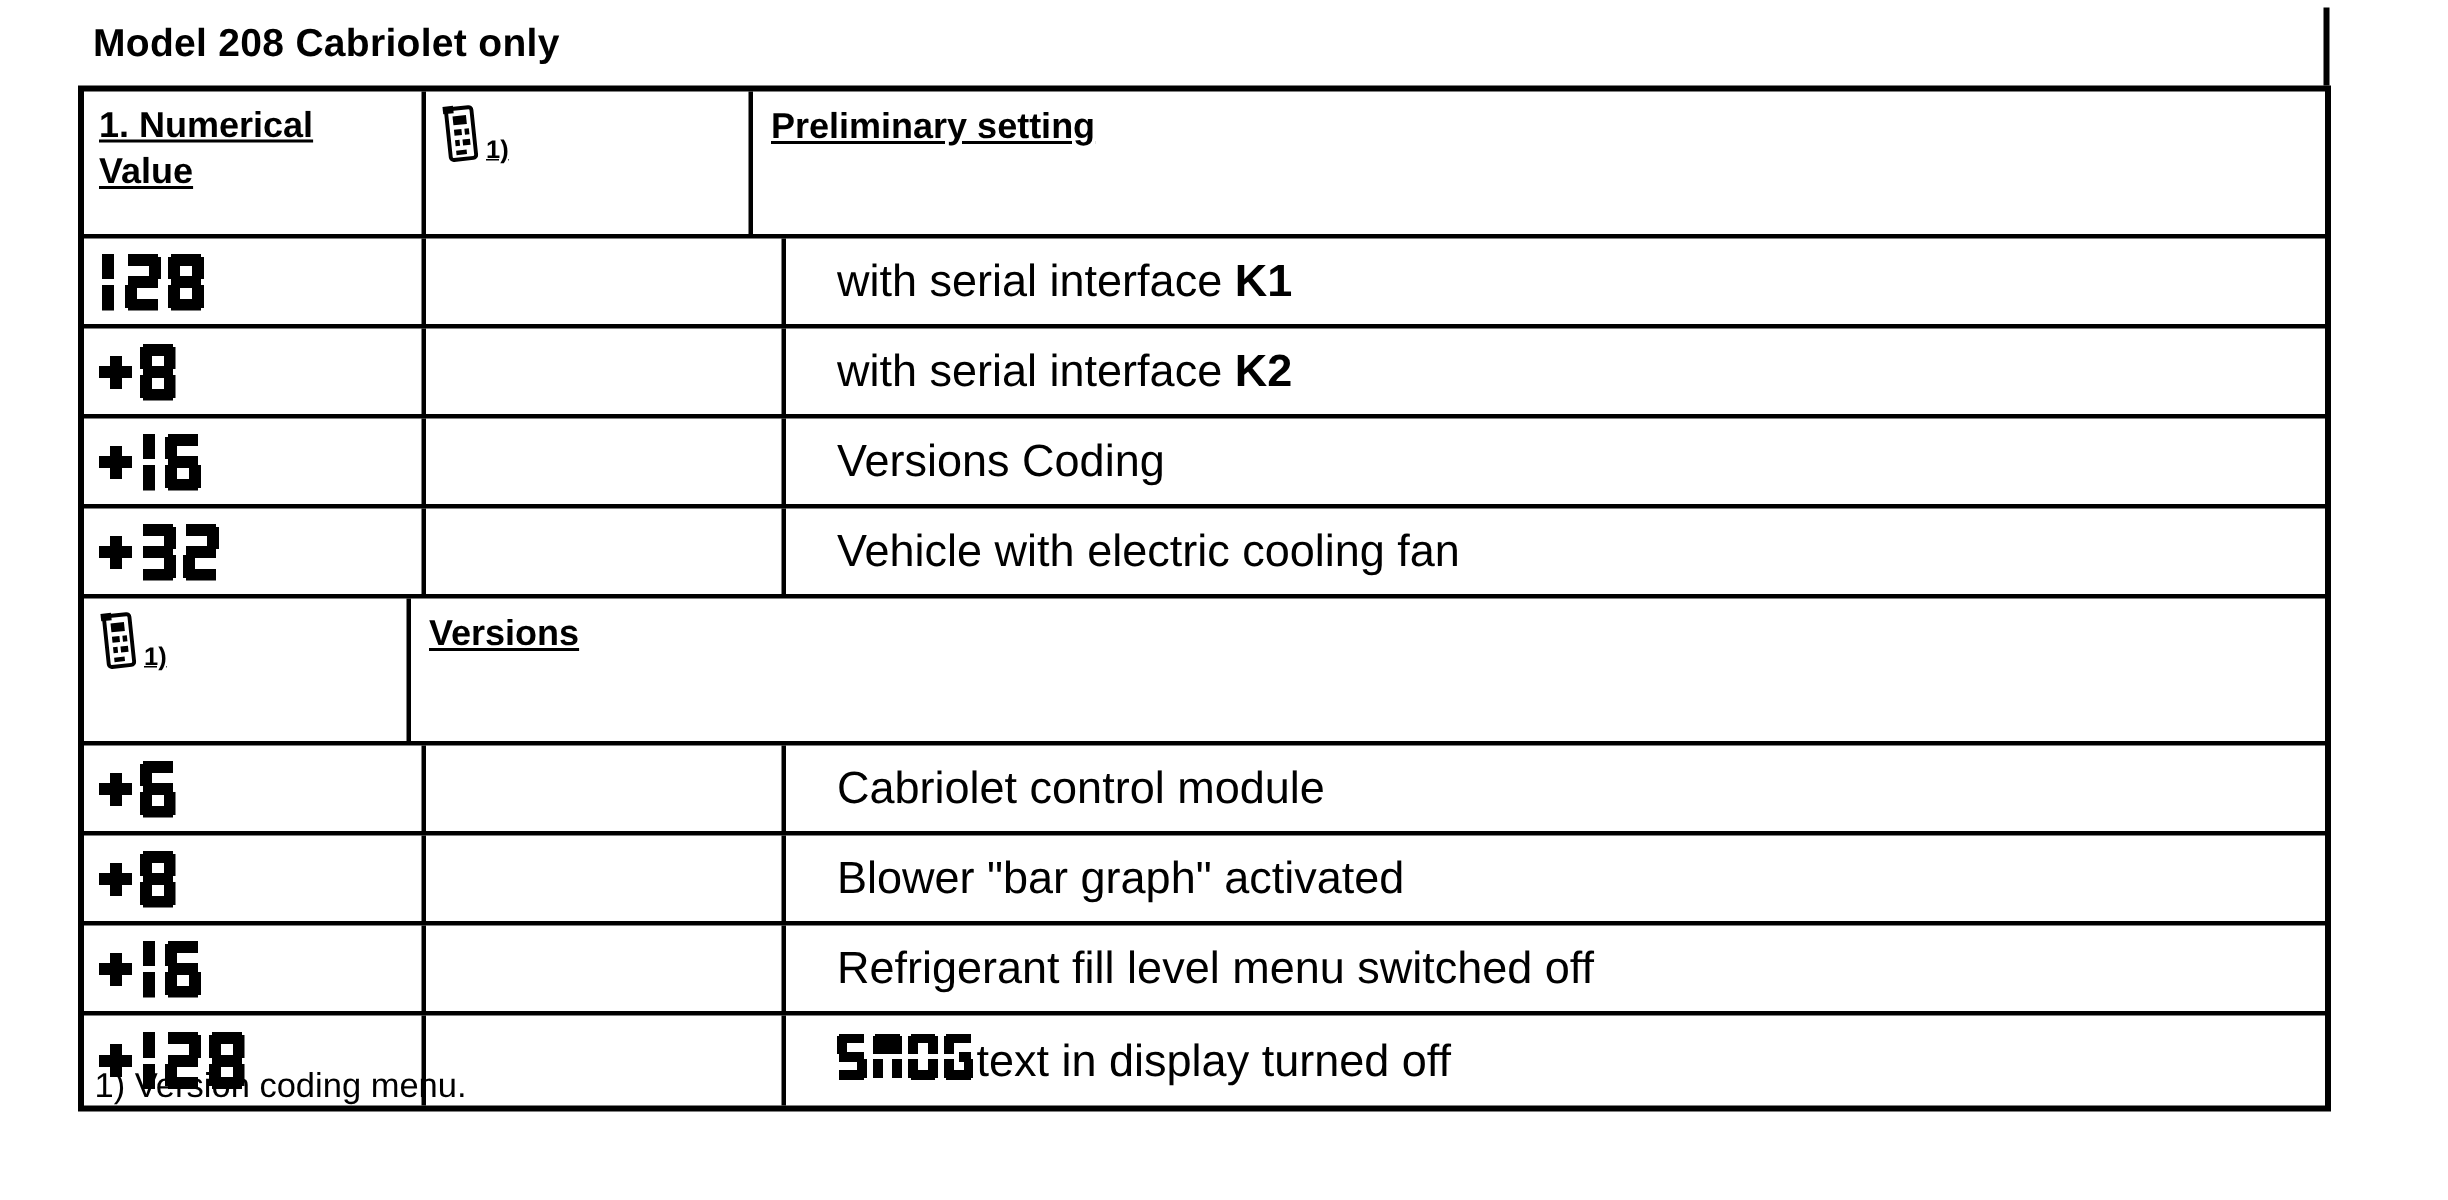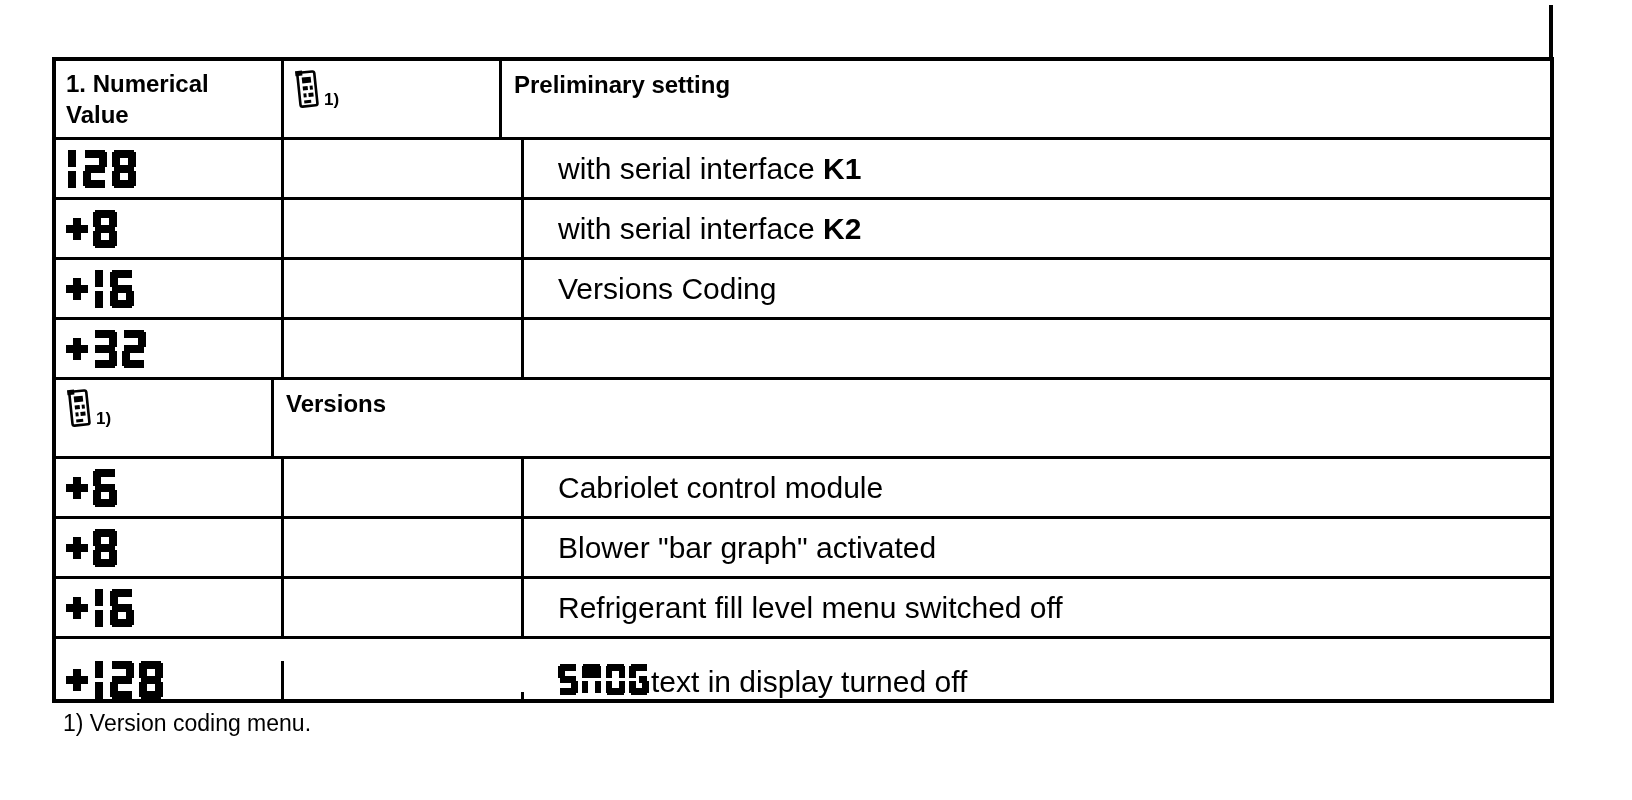--- a/index.html
+++ b/index.html
@@ -10,42 +10,43 @@
   .doc-title{
     position:absolute;left:62px;top:13px;
     font-size:26px;font-weight:bold;letter-spacing:.2px;white-space:nowrap;
   }
   .title-edge{position:absolute;left:1549px;top:5px;width:4px;height:53px;background:#000;}
   .coding-table{
     position:absolute;left:52px;top:57px;width:1502px;
     border:4px solid #000;background:#fff;box-sizing:border-box;
   }
   .row{display:flex;border-bottom:3px solid #000;box-sizing:border-box;}
-  .row:last-child{border-bottom:none;height:57px;align-items:flex-end;}
-  .row.header{height:79px;}
+  .row:last-child{border-bottom:none;height:57px;}
+  .row.header{height:98px;text-decoration:underline;}
   .row.data{height:60px;gap:22px;}
   .cell{box-sizing:border-box;}
   .col1{flex:0 0 228px;border-right:3px solid #000;}
   .col2{flex:0 0 218px;border-right:3px solid #000;display:flex;align-items:flex-start;padding:7px 0 0 9px;}
   .col3{flex:1 1 auto;}
   .row.header .col1{padding:7px 8px 0 10px;font-size:24px;font-weight:bold;line-height:1.3;}
   .row.header .col3{padding:10px 0 0 12px;font-size:24px;font-weight:bold;}
   .row.data .col1{display:flex;align-items:center;padding-left:10px;}
   .row.data .col3{display:flex;align-items:center;padding-left:12px;font-size:30px;white-space:pre;}
   .icon{display:inline-block;line-height:0;}
   .icon-note{font-size:17px;font-weight:bold;margin:22px 0 0 1px;}
   .lcd svg{display:block;}
   .d-lcd svg{vertical-align:-3px;margin-right:2px;}
   .d-bold{font-weight:bold;margin-top:24px;}
   .footnote{position:absolute;left:63px;top:710px;font-size:23px;}
 </style>
 </head>
 <body>
 
 <div class="page">
+  <div class="doc-title">Model 208 Cabriolet only</div>
   <div class="title-edge"></div>
   <div class="coding-table" id="table">
       <div class="row header">
     <div class="cell col1">
       <span class="hdr-text">1. Numerical Value</span>
     </div>
     <div class="cell col2">
       <span class="icon">
         <svg width="30" height="44" viewBox="0 0 30 44">
           <g transform="rotate(-6 15 22)">
@@ -148,20 +149,23 @@
               <rect x="29" y="30" width="20" height="8"></rect>
               <rect x="58" y="0" width="20" height="8"></rect>
               <rect x="72" y="2" width="8" height="15"></rect>
               <rect x="58" y="15" width="20" height="8"></rect>
               <rect x="56" y="21" width="8" height="15"></rect>
               <rect x="58" y="30" width="20" height="8"></rect>
             </svg>
           </span>
     </div>
     <div class="cell col2"></div>
+    <div class="cell col3">
+      <span class="desc"><span class="d-normal">Vehicle with electric cooling fan</span></span>
+    </div>
   </div>
       <div class="row header">
     <div class="cell col2">
       <span class="icon">
         <svg width="30" height="44" viewBox="0 0 30 44">
           <g transform="rotate(-6 15 22)">
             <rect x="6" y="4" width="17" height="34" rx="2" fill="none" stroke="#000" stroke-width="2.6"></rect>
             <rect x="4" y="2" width="7" height="5" fill="#000"></rect>
             <rect x="10" y="9" width="9" height="6" fill="#000"></rect>
             <rect x="10" y="18" width="5" height="4" fill="#000"></rect>

